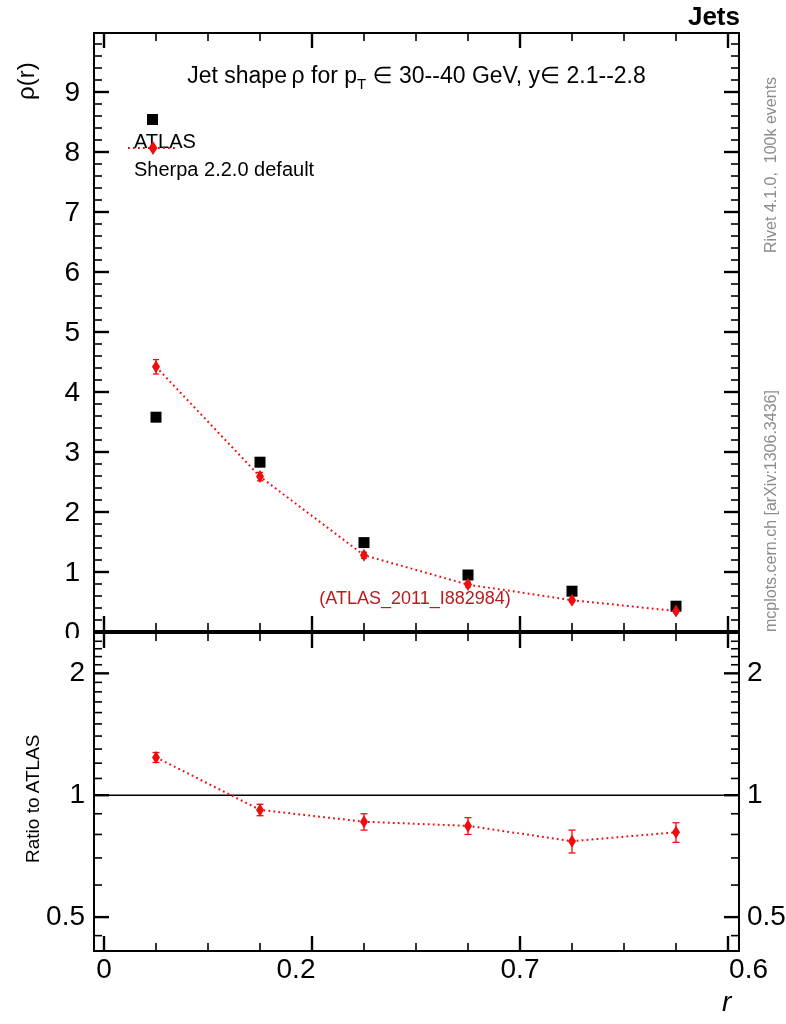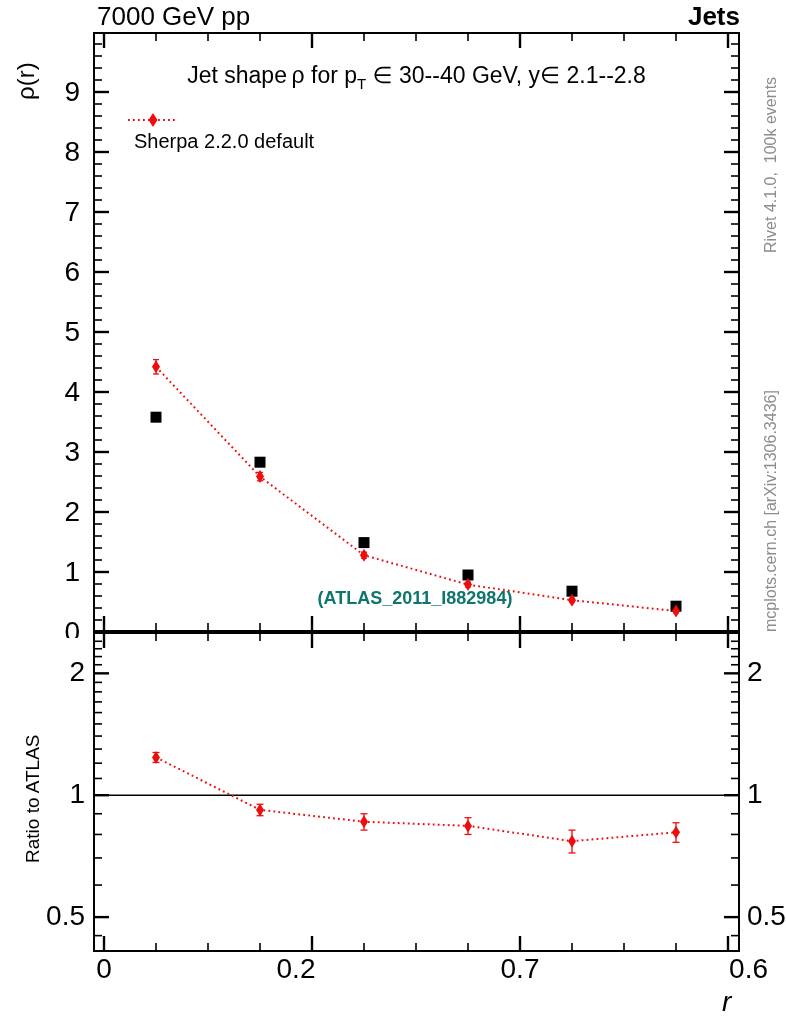--- a/index.html
+++ b/index.html
@@ -8,32 +8,31 @@
   .abs{position:absolute;}
   .hdr{font-size:26px;top:1px;white-space:nowrap;}
   .panel{position:absolute;left:93px;background:transparent;}
   svg{display:block;}
   .title{font-size:23px;text-align:center;white-space:nowrap;}
   .title sub{font-size:15px;}
   .legend-label{font-size:20px;white-space:nowrap;}
   .ticklab{position:absolute;font-size:28px;line-height:30px;white-space:nowrap;}
   .rot{transform:rotate(-90deg);transform-origin:0 0;white-space:pre;}
   .sidenote{font-size:16px;color:#8c8c8c;}
-  .watermark{font-size:18px;color:#0f766e;white-space:nowrap;
-             transform:translate(-50%,-50%);font-weight:bold;}
+  .watermark{font-size:18px;color:#b91c1c;white-space:nowrap;
+             transform:translate(-50%,-50%);}
   .ylab{font-size:24px;}
   .ratiolab{font-size:19px;}
   .xlab{font-size:28px;font-style:italic;}
 </style>
 </head>
 <body>
 
 <div class="fig">
 
-  <div class="abs hdr" style="left:97px;">7000 GeV pp</div>
   <div class="abs hdr" style="right:46px;font-weight:bold;">Jets</div>
 
   <div class="abs rot ylab" style="left:12px;top:100px;">ρ(r)</div>
   <div class="abs rot ratiolab" style="left:22px;top:863px;">Ratio to ATLAS</div>
   <div class="abs rot sidenote" style="left:762px;top:253px;">Rivet 4.1.0,  100k events</div>
   <div class="abs rot sidenote" style="left:762px;top:632px;">mcplots.cern.ch [arXiv:1306.3436]</div>
   <div class="abs xlab" style="left:722px;top:986px;">r</div>
 
   <div class="panel" style="top:32px;width:647px;height:600px;">
     <svg id="main-svg" width="647" height="600" viewBox="0 0 647 600">
@@ -193,20 +192,26 @@
         <polygon points="375,546.1 379,552.6 375,559.1 371,552.6" fill="#ee0c0c"></polygon>
         <polygon points="479,561.7 483,568.2 479,574.7 475,568.2" fill="#ee0c0c"></polygon>
         <polygon points="583,572.5 587,579 583,585.5 579,579" fill="#ee0c0c"></polygon>
       </svg>
     <div class="abs title" style="left:0;right:0;top:30px;">
       <span>Jet shape ρ for p</span><sub>T</sub><span> ∈ 30--40 GeV, y∈ 2.1--2.8</span>
     </div>
     <div class="abs" style="left:32px;top:78px;">
       <div style="height:28px;">
         <svg width="56" height="20" style="vertical-align:middle;">
+          <rect x="22" y="4" width="11" height="11" fill="#000"></rect>
+        </svg>
+        <span class="legend-label" style="margin-left:9px;vertical-align:middle;">ATLAS</span>
+      </div>
+      <div style="height:28px;">
+        <svg width="56" height="20" style="vertical-align:middle;">
           <line x1="3" y1="10" x2="53" y2="10" stroke="#ee0c0c" stroke-width="2" stroke-dasharray="1.8 3.2"></line>
           <polygon points="28,3 32.5,10 28,17 23.5,10" fill="#ee0c0c"></polygon>
         </svg>
         <span class="legend-label" style="margin-left:9px;vertical-align:middle;">Sherpa 2.2.0 default</span>
       </div>
     </div>
     <div class="abs watermark" style="left:322px;top:566px;">(ATLAS_2011_I882984)</div>
   </div>
 
   <div class="panel" style="top:632px;width:647px;height:320px;">

